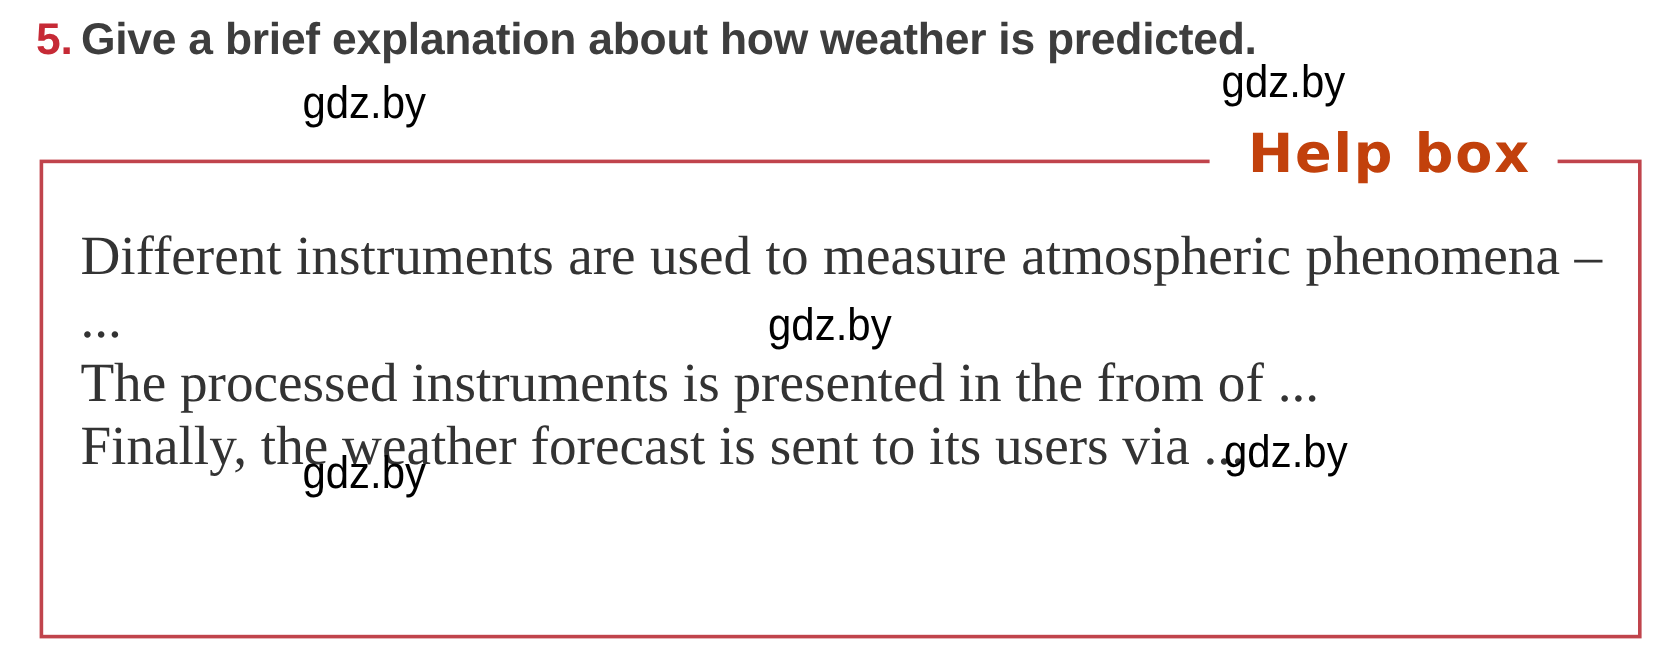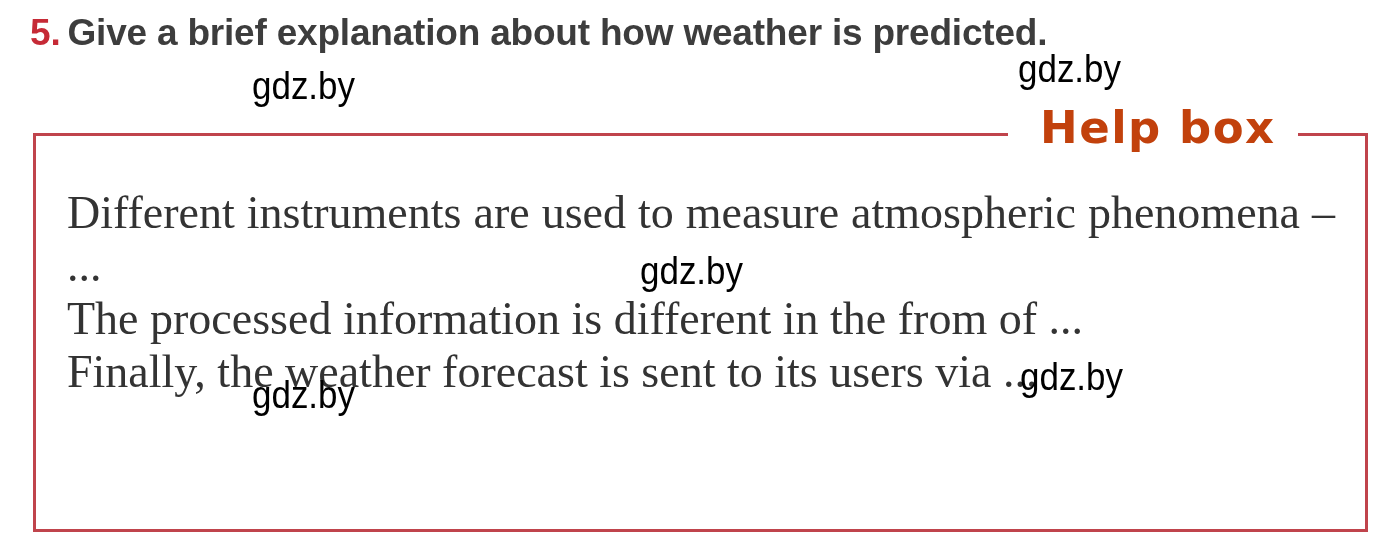--- a/index.html
+++ b/index.html
@@ -110,21 +110,21 @@
 <div id="question-heading">
   <span class="q-number">5.</span><span class="q-text">Give a brief explanation about how weather is predicted.</span>
 </div>
 
 <div id="help-box"></div>
 <div id="help-box-title-gap"></div>
 <div id="help-box-title">Help box</div>
 
 <div id="help-box-body">
   <p class="para justify">Different instruments are used to measure atmospheric phenomena – ...</p>
-  <p class="para">The processed information is different in the from of ...</p>
+  <p class="para">The processed instruments is presented in the from of ...</p>
   <p class="para">Finally, the weather forecast is sent to its users via ...</p>
 </div>
 
 <div id="watermark-layer">
     <div class="watermark" style="left: 252px; top: 66px;">gdz.by</div>
     <div class="watermark" style="left: 1018px; top: 49px;">gdz.by</div>
     <div class="watermark" style="left: 640px; top: 251px;">gdz.by</div>
     <div class="watermark" style="left: 252px; top: 375px;">gdz.by</div>
     <div class="watermark" style="left: 1020px; top: 357px;">gdz.by</div>
   </div>

